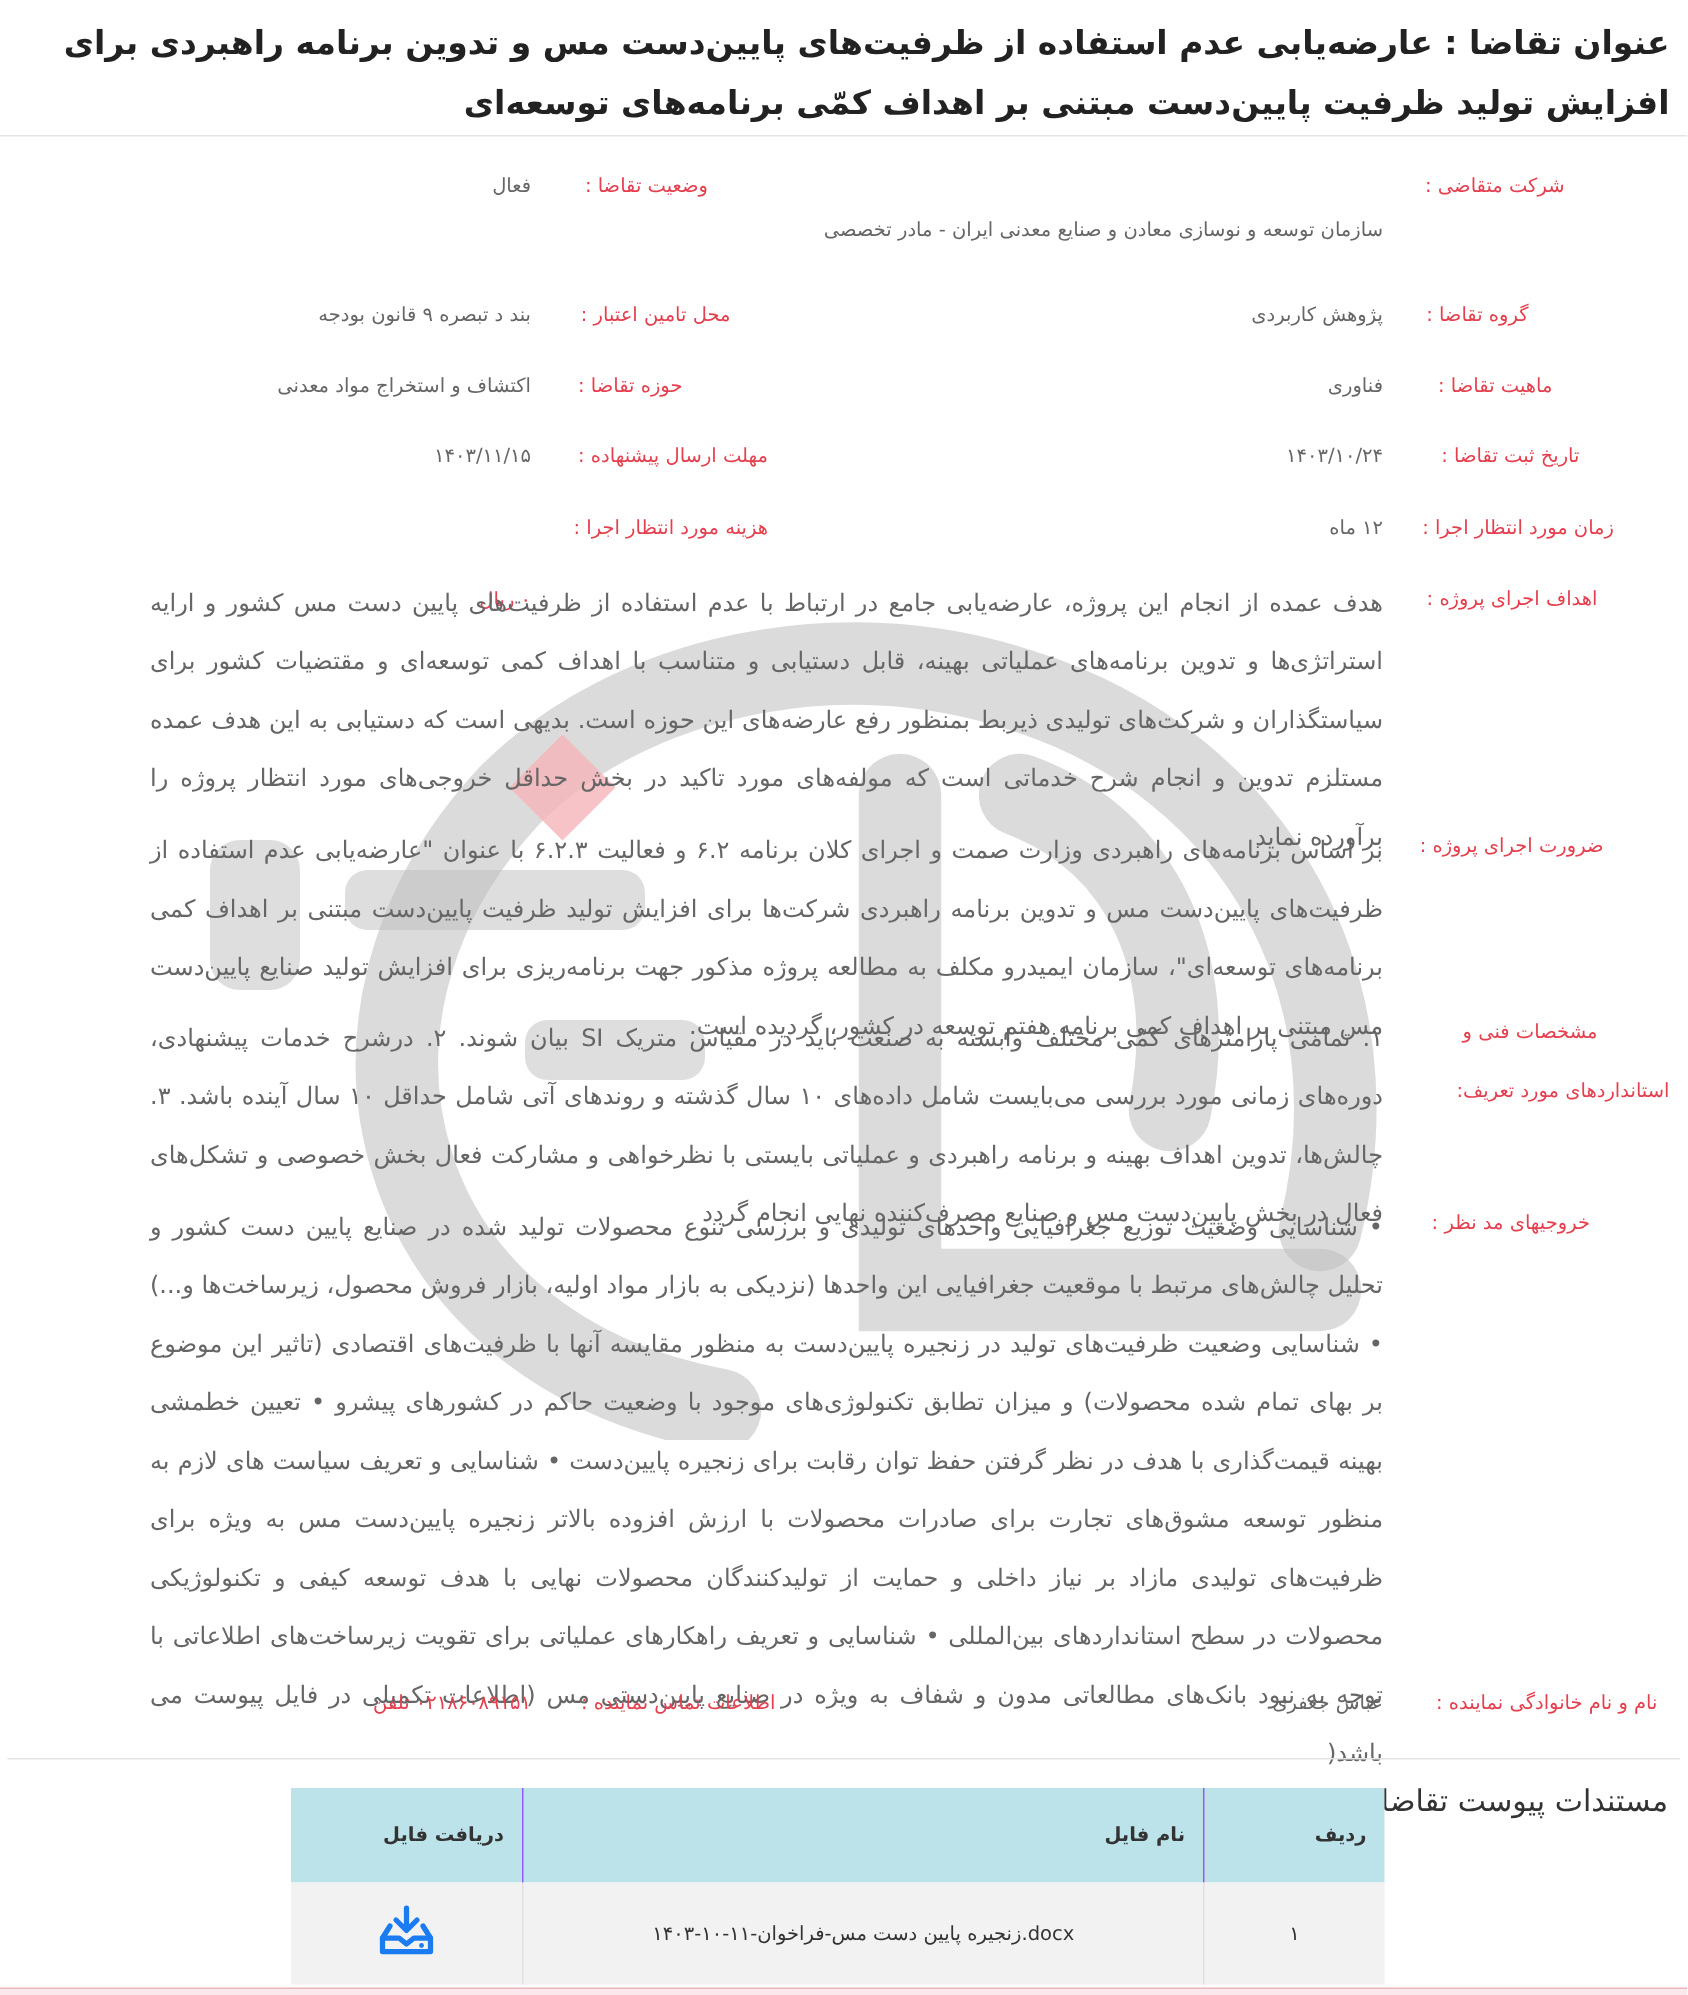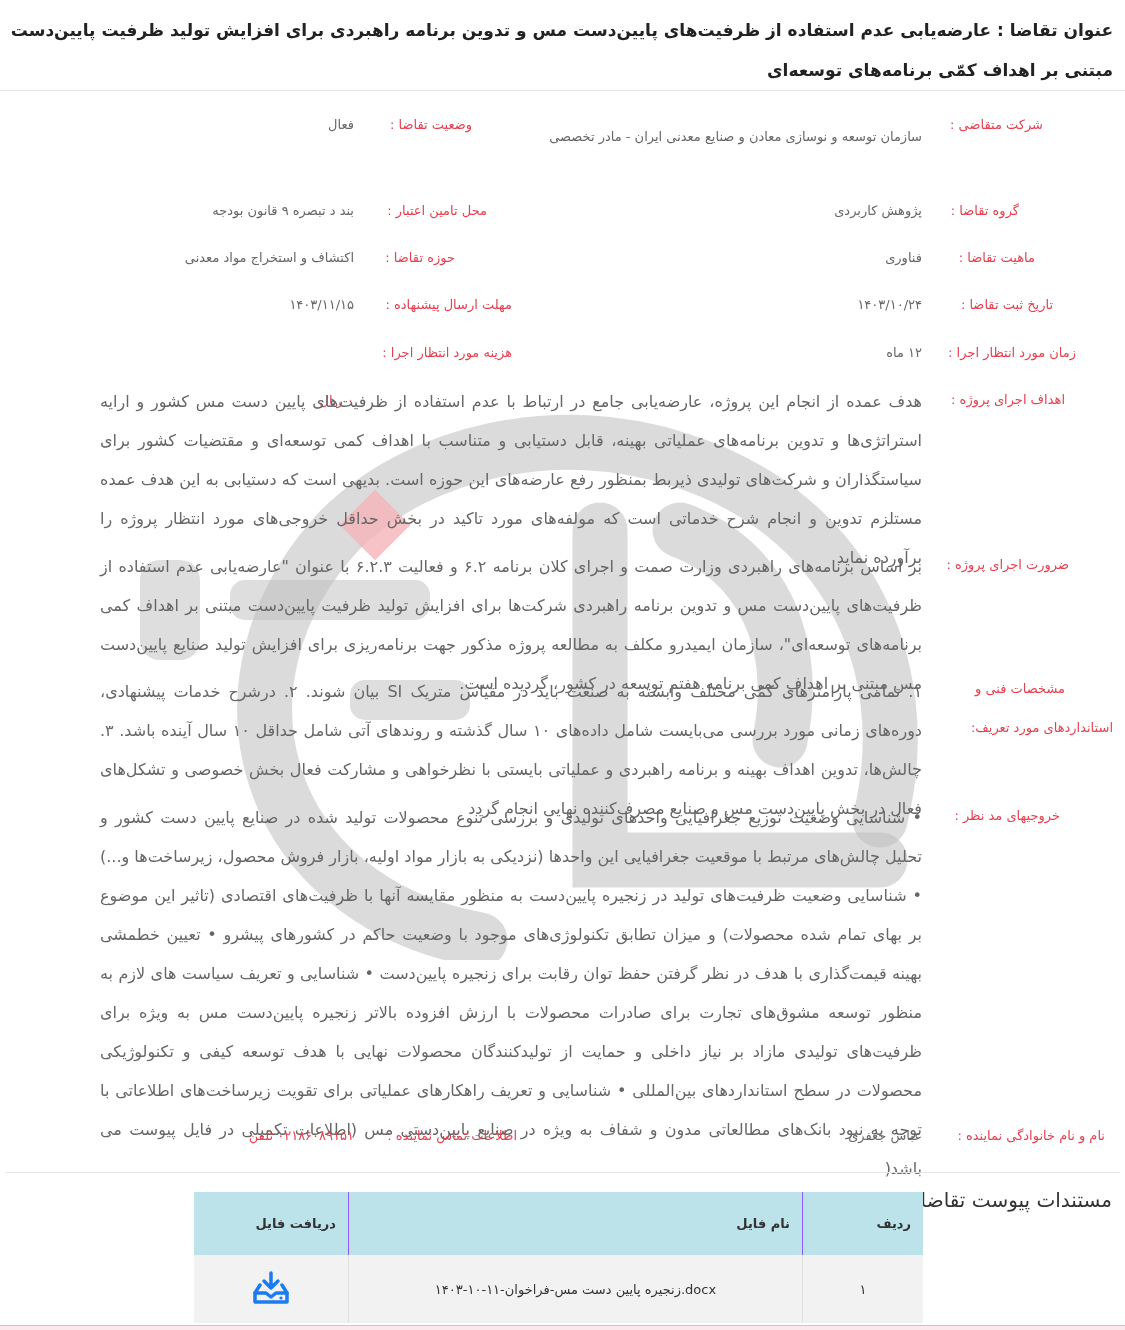--- a/index.html
+++ b/index.html
@@ -2,21 +2,21 @@
 <html><head>
   <meta charset="utf-8">
   <style>
     html, body { margin: 0; padding: 0; background: #ffffff; }
     body {
       width: 1125px; height: 1330px; overflow: hidden; position: relative;
       font-family: "DejaVu Sans", sans-serif; direction: rtl; color: #555;
     }
     .title {
       position: absolute; top: 10px; right: 12px; left: 10px;
-      font-size: 17px; font-weight: bold; color: #222; line-height: 40px;
+      font-size: 22px; font-weight: bold; color: #222; line-height: 40px;
       text-align: right;
     }
     .hr-top { position: absolute; top: 90px; left: 0; right: 0; height: 1px; background: #e4e4e4; }
     .watermark { position: absolute; left: 80px; top: 380px; width: 900px; height: 580px; pointer-events: none; }
     .lbl { position: absolute; color: #e5404f; white-space: nowrap; font-size: 13px; }
     .val { position: absolute; color: #666; white-space: nowrap; font-size: 13px; }
     .val.red { color: #e5404f; }
     .para {
       position: absolute; right: 203px; width: 822px; color: #666;
       font-size: 16px; line-height: 39px; text-align: justify; text-align-last: right;
@@ -53,21 +53,21 @@
   </g>
   <rect x="270" y="120" width="50" height="50" transform="rotate(45 295 145)" fill="#f6b4b8" fill-opacity="0.8"></rect>
   <g fill="#bdbdbd" fill-opacity="0.5">
     <rect x="60" y="180" width="60" height="100" rx="20"></rect>
     <rect x="150" y="200" width="200" height="40" rx="15"></rect>
     <rect x="270" y="300" width="120" height="40" rx="15"></rect>
   </g>
 </svg>
 
 <div class="lbl" style="top:117px; right:82px;">شرکت متقاضی :</div>
-<div class="val" style="top:117px; right:203px; width:420px; white-space:normal; line-height:40px; text-align:right;">سازمان توسعه و نوسازی معادن و صنایع معدنی ایران - مادر تخصصی</div>
+<div class="val" style="top:134px; right:203px; width:420px; white-space:normal; line-height:40px; text-align:right;">سازمان توسعه و نوسازی معادن و صنایع معدنی ایران - مادر تخصصی</div>
 <div class="lbl" style="top:117px; right:653px;">وضعیت تقاضا :</div>
 <div class="val" style="top:117px; right:771px;">فعال</div>
 
 <div class="lbl" style="top:203px; right:106px;">گروه تقاضا :</div>
 <div class="val" style="top:203px; right:203px;">پژوهش کاربردی</div>
 <div class="lbl" style="top:203px; right:638px;">محل تامین اعتبار :</div>
 <div class="val" style="top:203px; right:771px;">بند د تبصره ۹ قانون بودجه</div>
 
 <div class="lbl" style="top:250px; right:90px;">ماهیت تقاضا :</div>
 <div class="val" style="top:250px; right:203px;">فناوری</div>

